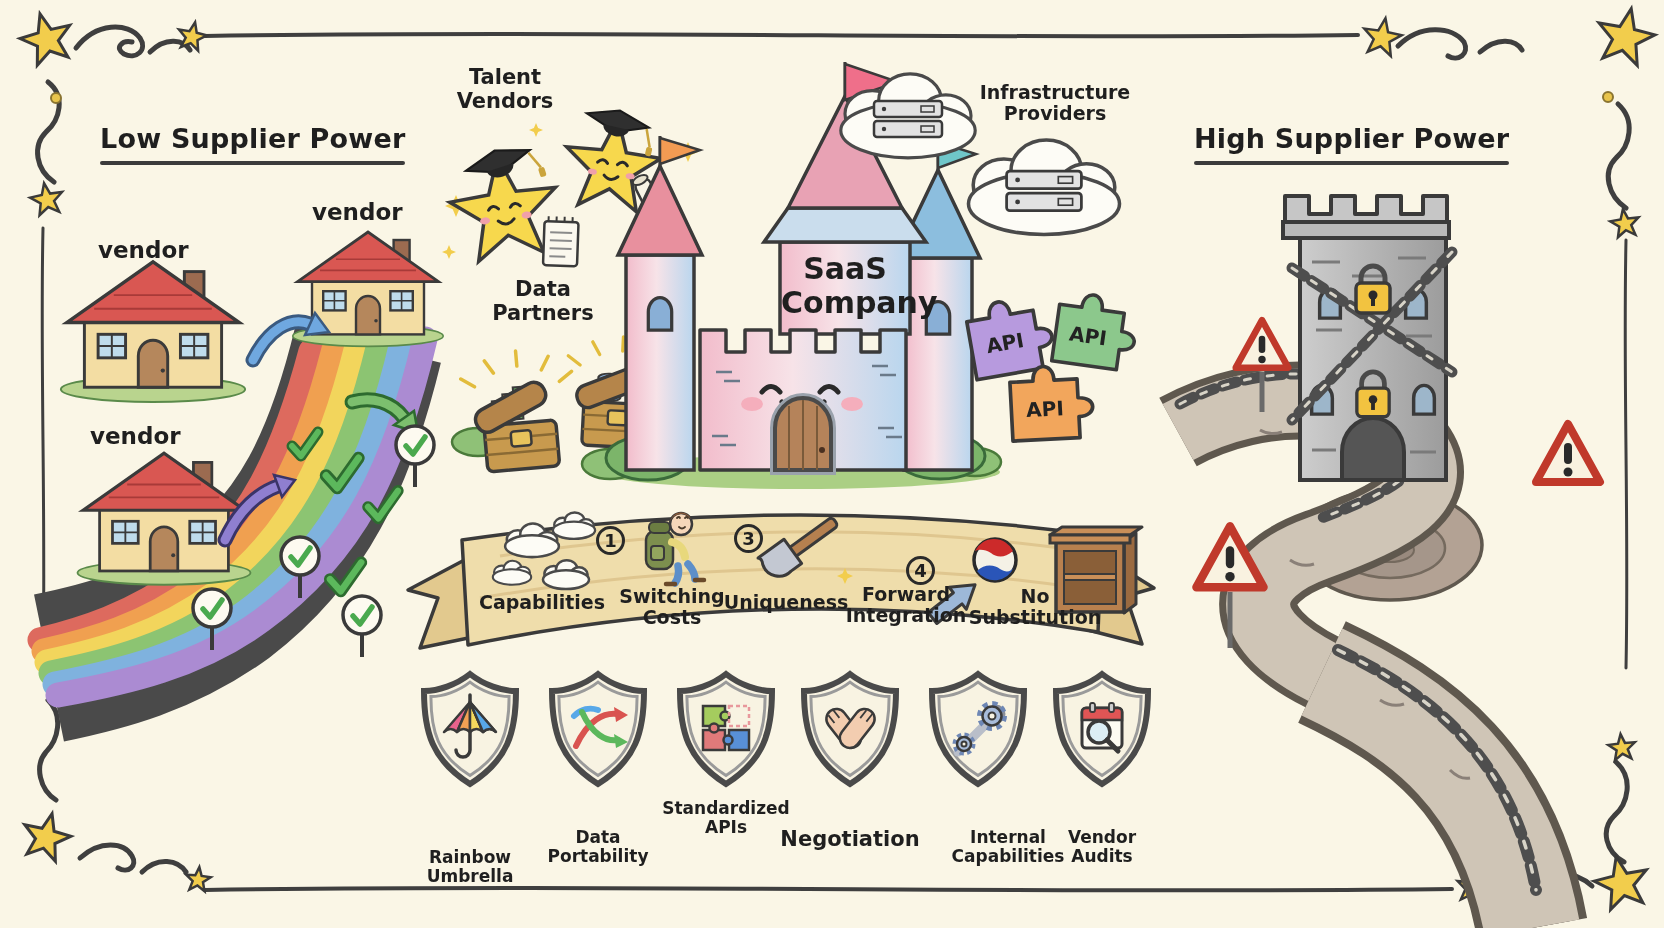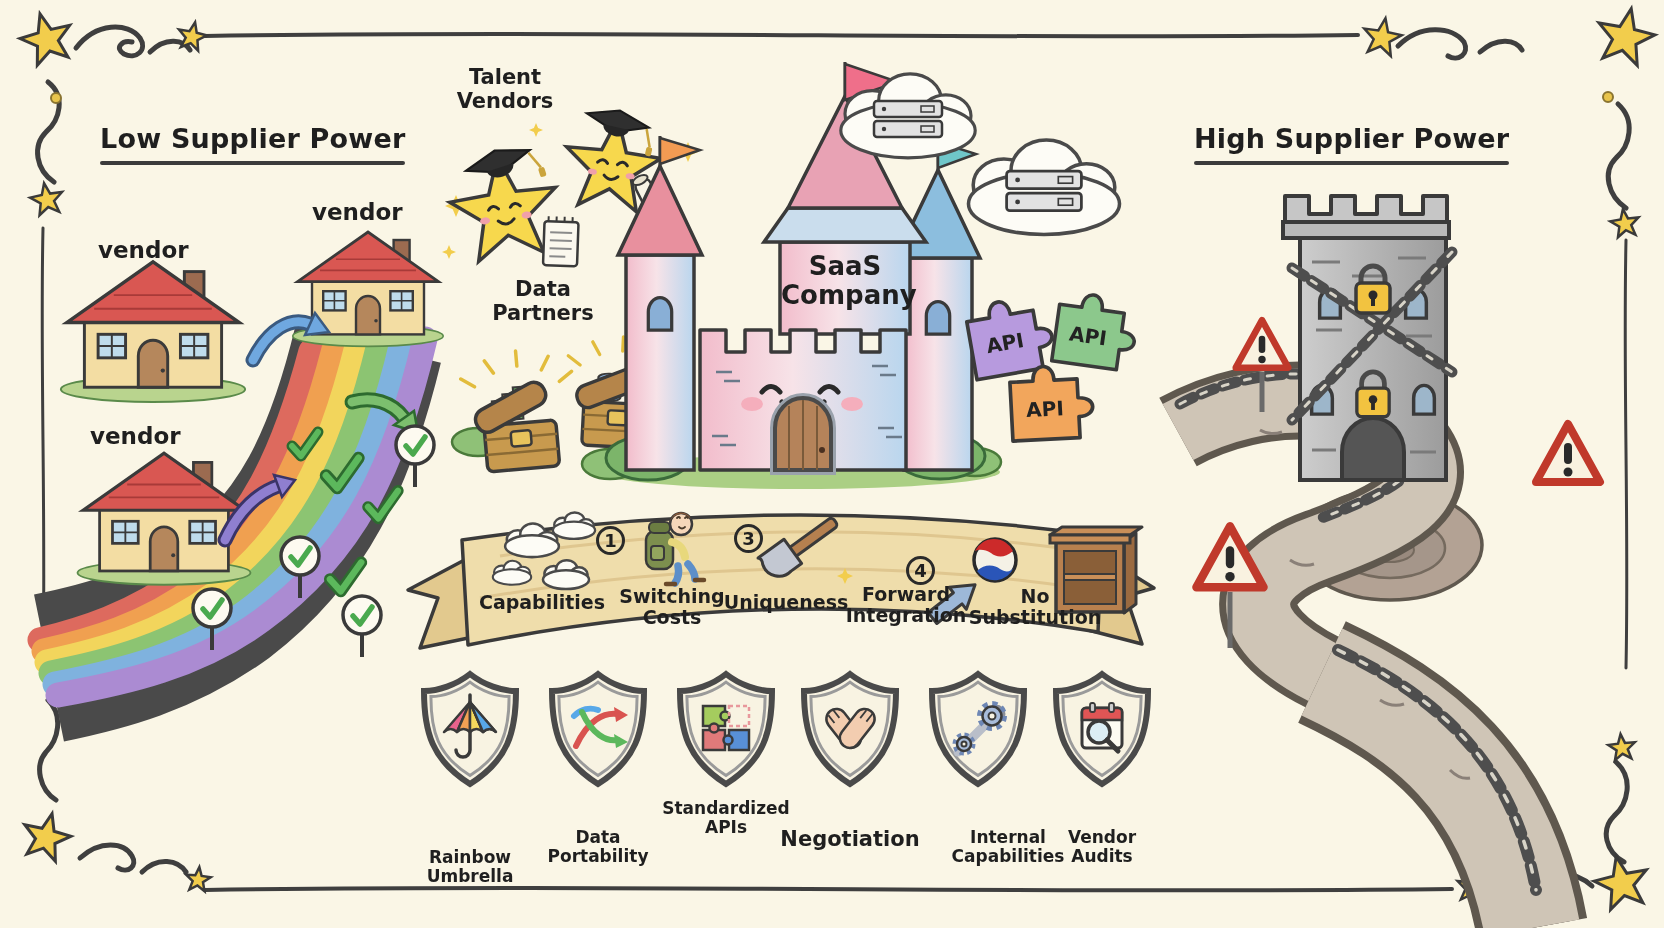--- a/index.html
+++ b/index.html
@@ -484,21 +484,23 @@
 <div class="lbl heading" style="left:1194px;top:124px">High Supplier Power</div>
 
 <div class="lbl" style="left:98px;top:238px;font-size:23px">vendor</div>
 <div class="lbl" style="left:312px;top:200px;font-size:23px">vendor</div>
 <div class="lbl" style="left:90px;top:424px;font-size:23px">vendor</div>
 
 <div class="lbl center" style="left:445px;top:66px;width:120px;font-size:21px">Talent
 Vendors</div>
 <div class="lbl center" style="left:488px;top:278px;width:110px;font-size:21px">Data
 Partners</div>
-<div class="lbl center" style="left:781px;top:252px;width:128px;font-size:26px">SaaS
+<div class="lbl center" style="left:972px;top:82px;width:166px;font-size:19px">Infrastructure
+Providers</div>
+<div class="lbl center" style="left:781px;top:252px;width:128px;font-size:30px">SaaS
 Company</div>
 
 <div class="api-lbl" style="left:974px;top:331px;transform:rotate(-10deg)">API</div>
 <div class="api-lbl" style="left:1057px;top:324px;transform:rotate(8deg)">API</div>
 <div class="api-lbl" style="left:1014px;top:397px;transform:rotate(-3deg)">API</div>
 
 <div class="numchip" style="left:596px;top:526px">1</div>
 <div class="numchip" style="left:734px;top:524px">3</div>
 <div class="numchip" style="left:906px;top:556px">4</div>
 

